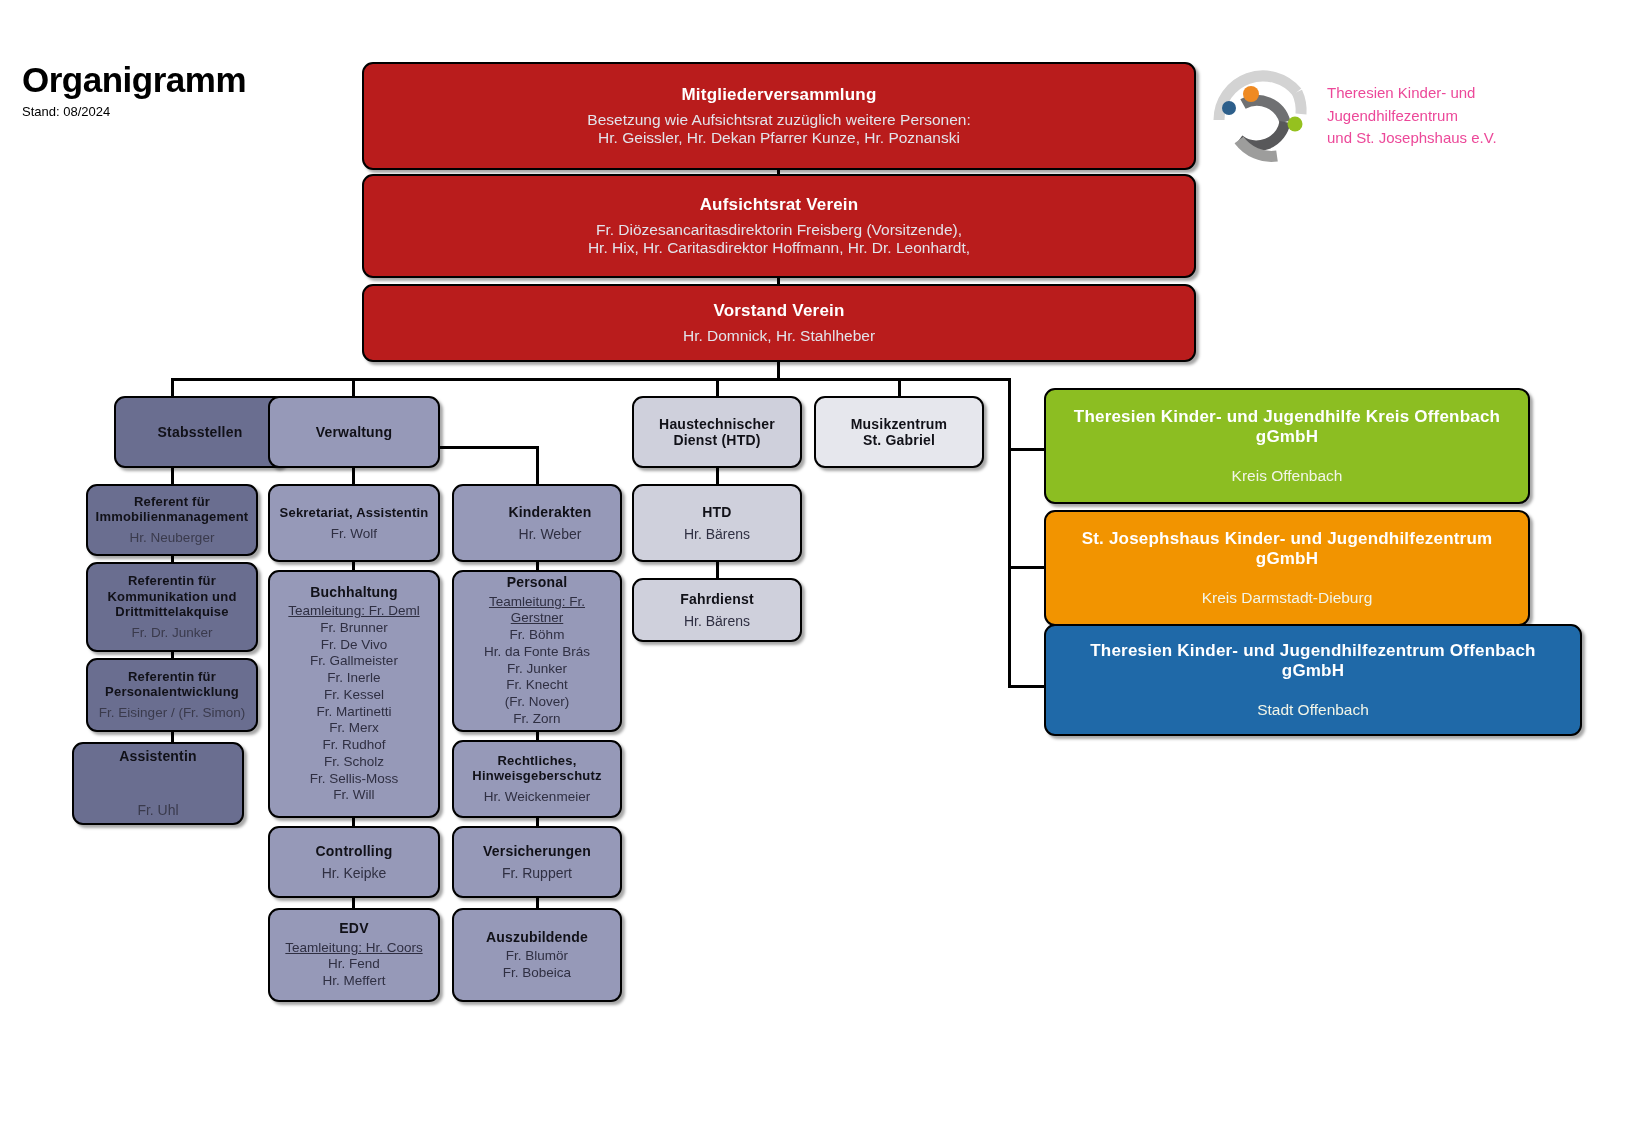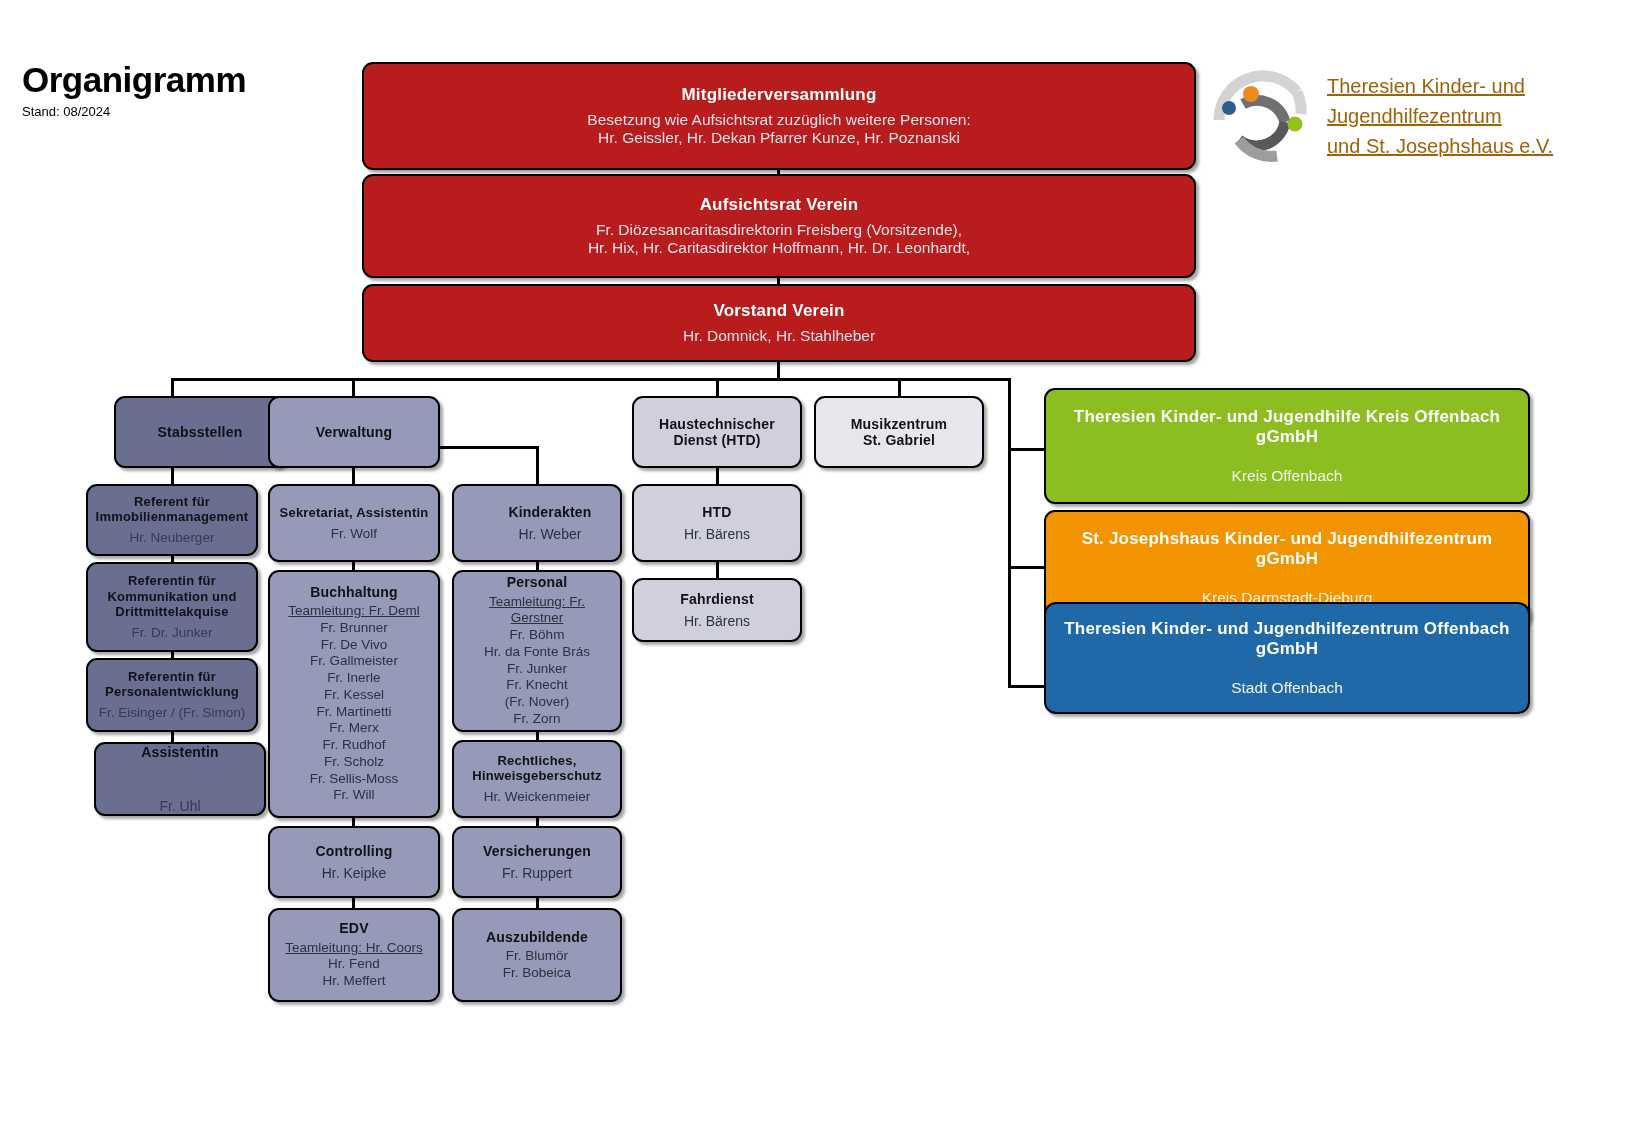--- a/index.html
+++ b/index.html
@@ -92,21 +92,21 @@
 
   
   #n-mitglieder  { left: 362px; top: 62px;  width: 834px; height: 108px; }
   #n-aufsichtsrat{ left: 362px; top: 174px; width: 834px; height: 104px; }
   #n-vorstand    { left: 362px; top: 284px; width: 834px; height: 78px;  }
 
   #n-stabsstellen{ left: 86px;  top: 396px; width: 172px; height: 72px; margin-left: 28px; }
   #n-immobilien  { left: 86px;  top: 484px; width: 172px; height: 72px; }
   #n-kommunikation{left: 86px;  top: 562px; width: 172px; height: 90px; }
   #n-personalentw{ left: 86px;  top: 658px; width: 172px; height: 74px; }
-  #n-assistentin { left: 94px;  top: 742px; width: 172px; height: 74px; gap: 32px; }
+  #n-assistentin { left: 72px;  top: 742px; width: 172px; height: 83px; gap: 32px; }
 
   #n-verwaltung  { left: 268px; top: 396px; width: 172px; height: 72px; }
   #n-sekretariat { left: 268px; top: 484px; width: 172px; height: 78px; }
   #n-buchhaltung { left: 268px; top: 570px; width: 172px; height: 248px; }
   #n-controlling { left: 268px; top: 826px; width: 172px; height: 72px; }
   #n-edv         { left: 268px; top: 908px; width: 172px; height: 94px; }
 
   #n-kinderakten { left: 452px; top: 484px; width: 170px; height: 78px; padding-left: 34px; }
   #n-personal    { left: 452px; top: 570px; width: 170px; height: 162px; }
   #n-rechtliches { left: 452px; top: 740px; width: 170px; height: 78px; }
@@ -114,21 +114,21 @@
   #n-auszubild   { left: 452px; top: 908px; width: 170px; height: 94px; }
 
   #n-htd-head    { left: 632px; top: 396px; width: 170px; height: 72px; }
   #n-htd         { left: 632px; top: 484px; width: 170px; height: 78px; }
   #n-fahrdienst  { left: 632px; top: 578px; width: 170px; height: 64px; }
 
   #n-musik       { left: 814px; top: 396px; width: 170px; height: 72px; }
 
   #n-ggmbh-gruen { left: 1044px; top: 388px; width: 486px; height: 116px; }
   #n-ggmbh-orange{ left: 1044px; top: 510px; width: 486px; height: 116px; }
-  #n-ggmbh-blau  { left: 1044px; top: 602px; width: 486px; height: 112px; border-radius: 12px; }
+  #n-ggmbh-blau  { left: 1044px; top: 624px; width: 538px; height: 112px; }
 
   
   .t-small .title { font-size: 13px; }
   .t-small .sub   { font-size: 13.5px; }
   .t-mid   .title { font-size: 14px; }
   .t-mid   .sub   { font-size: 14px; }
   .t-list  .title { font-size: 14px; }
   .t-list  .sub   { font-size: 13.5px; line-height: 1.24; margin-top: 3px; }
 
   
@@ -163,25 +163,24 @@
   #logo {
     position: absolute;
     left: 1213px;
     top: 70px;
     display: flex;
     align-items: center;
     gap: 14px;
   }
   #logo-mark { width: 100px; height: 92px; flex: 0 0 auto; }
   #logo-text {
-    font-size: 20px;
+    font-size: 15px;
     line-height: 1.5;
-    color: #a16207;
+    color: #ec4899;
     white-space: nowrap;
-    text-decoration: underline;
   }
 </style>
 </head>
 <body>
 
 <div id="canvas">
 
   <div id="heading">
     <div class="h-title">Organigramm</div>
     <div class="h-sub">Stand: 08/2024</div>

